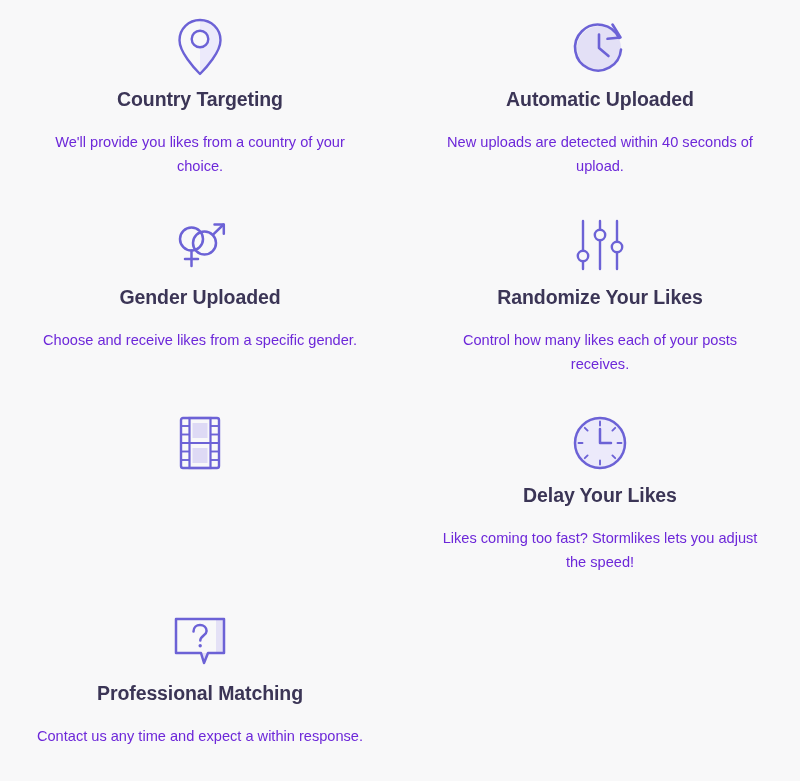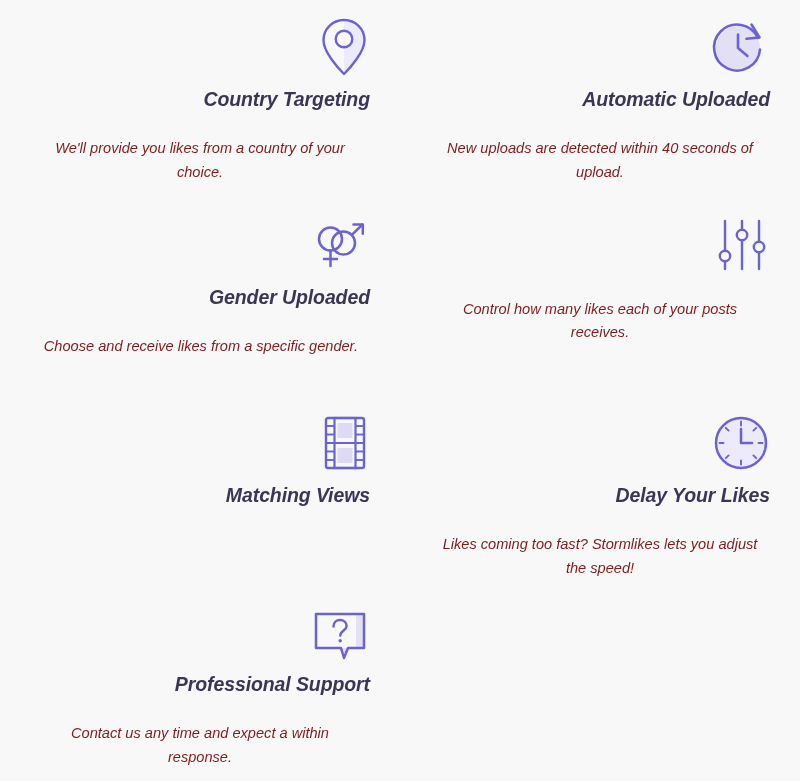--- a/index.html
+++ b/index.html
@@ -19,26 +19,25 @@
     width: 800px;
     height: 781px;
     display: grid;
     grid-template-columns: 1fr 1fr;
     grid-template-rows: 198px 198px 198px 187px;
     box-sizing: border-box;
   }
   .feature-card {
     display: flex;
     flex-direction: column;
-    align-items: flex-end;
+    align-items: center;
     justify-content: flex-start;
     padding: 8px 30px 0 30px;
     box-sizing: border-box;
     text-align: center;
-    font-style: italic;
   }
   .icon-wrap {
     height: 66px;
     display: flex;
     align-items: center;
     justify-content: center;
     margin-bottom: 8px;
   }
   .icon-wrap svg {
     display: block;
@@ -47,23 +46,23 @@
     font-size: 19.5px;
     font-weight: 700;
     letter-spacing: -0.1px;
     color: #3b3556;
     margin: 0 0 14px 0;
     line-height: 1.2;
   }
   .feature-desc {
     font-size: 14.6px;
     font-weight: 400;
-    color: #7f1d1d;
+    color: #6d28d9;
     line-height: 1.6;
-    margin: 12px;
+    margin: 6px;
     max-width: 330px;
   }
   
   .row-1 .icon-wrap { margin-top: 6px; }
   .row-2 .icon-wrap { margin-top: 6px; }
   .row-3 .icon-wrap { margin-top: 6px; }
   .row-4 .icon-wrap { margin-top: 6px; }
 </style>
 </head>
 <body>
@@ -121,20 +120,21 @@
         <g stroke="#6c62d6" stroke-width="2.4" stroke-linecap="round" fill="none">
           <line x1="11" y1="5" x2="11" y2="53"></line>
           <line x1="28" y1="5" x2="28" y2="53"></line>
           <line x1="45" y1="5" x2="45" y2="53"></line>
           <circle cx="11" cy="40" r="5.2" fill="#f8f8f9"></circle>
           <circle cx="28" cy="19" r="5.2" fill="#f8f8f9"></circle>
           <circle cx="45" cy="31" r="5.2" fill="#f8f8f9"></circle>
         </g>
       </svg>
     </div>
+    <h3 class="feature-title">Randomize Your Likes</h3>
     <p class="feature-desc">Control how many likes each of your posts receives.</p>
   </div>
 
   <div class="feature-card row-3">
     <div class="icon-wrap">
       <svg width="50" height="58" viewBox="0 0 50 58" aria-hidden="true">
         <rect x="6" y="4" width="38" height="50" rx="2" fill="#f8f8f9" stroke="#6c62d6" stroke-width="2.4"></rect>
         <rect x="14.5" y="4" width="21" height="50" fill="none" stroke="#6c62d6" stroke-width="2.2"></rect>
         <line x1="6" y1="29" x2="44" y2="29" stroke="#6c62d6" stroke-width="2.2"></line>
         <rect x="17.5" y="9" width="15" height="15" fill="#dedaf5"></rect>
@@ -144,21 +144,20 @@
           <line x1="6" y1="20.5" x2="14.5" y2="20.5"></line>
           <line x1="6" y1="37.5" x2="14.5" y2="37.5"></line>
           <line x1="6" y1="46" x2="14.5" y2="46"></line>
           <line x1="35.5" y1="12" x2="44" y2="12"></line>
           <line x1="35.5" y1="20.5" x2="44" y2="20.5"></line>
           <line x1="35.5" y1="37.5" x2="44" y2="37.5"></line>
           <line x1="35.5" y1="46" x2="44" y2="46"></line>
         </g>
       </svg>
     </div>
-    <h3 class="feature-title">Matching Views</h3>
   </div>
 
   <div class="feature-card row-3">
     <div class="icon-wrap">
       <svg width="58" height="58" viewBox="0 0 58 58" aria-hidden="true">
         <circle cx="29" cy="29" r="25" fill="#eceafb" stroke="#6c62d6" stroke-width="2.5"></circle>
         <g stroke="#6c62d6" stroke-width="1.9" stroke-linecap="round">
           <line x1="29" y1="7.5" x2="29" y2="11.5"></line>
           <line x1="29" y1="46.5" x2="29" y2="50.5"></line>
           <line x1="7.5" y1="29" x2="11.5" y2="29"></line>
@@ -178,18 +177,18 @@
   <div class="feature-card row-4">
     <div class="icon-wrap">
       <svg width="60" height="56" viewBox="0 0 60 56" aria-hidden="true">
         <path d="M6 6 H54 V40 H38 L34 50 L31 40 H6 Z" fill="#f8f8f9" stroke="none"></path>
         <path d="M46 6 H54 V40 H38 L34 50 L31 40 H46 Z" fill="#e4e1f6" stroke="none"></path>
         <path d="M6 6 H54 V40 H38 L34 50 L31 40 H6 Z" fill="none" stroke="#6c62d6" stroke-width="2.5" stroke-linejoin="round"></path>
         <path d="M23.5 18.5 C23.5 14.4 26.6 12 30 12 C33.6 12 36.6 14.4 36.6 18 C36.6 22.3 30.3 22.8 30.3 27.6" fill="none" stroke="#6c62d6" stroke-width="2.5" stroke-linecap="round"></path>
         <circle cx="30.2" cy="32.8" r="1.7" fill="#6c62d6"></circle>
       </svg>
     </div>
-    <h3 class="feature-title">Professional Support</h3>
+    <h3 class="feature-title">Professional Matching</h3>
     <p class="feature-desc">Contact us any time and expect a within response.</p>
   </div>
 
 
 </div>
 
 </body></html>

